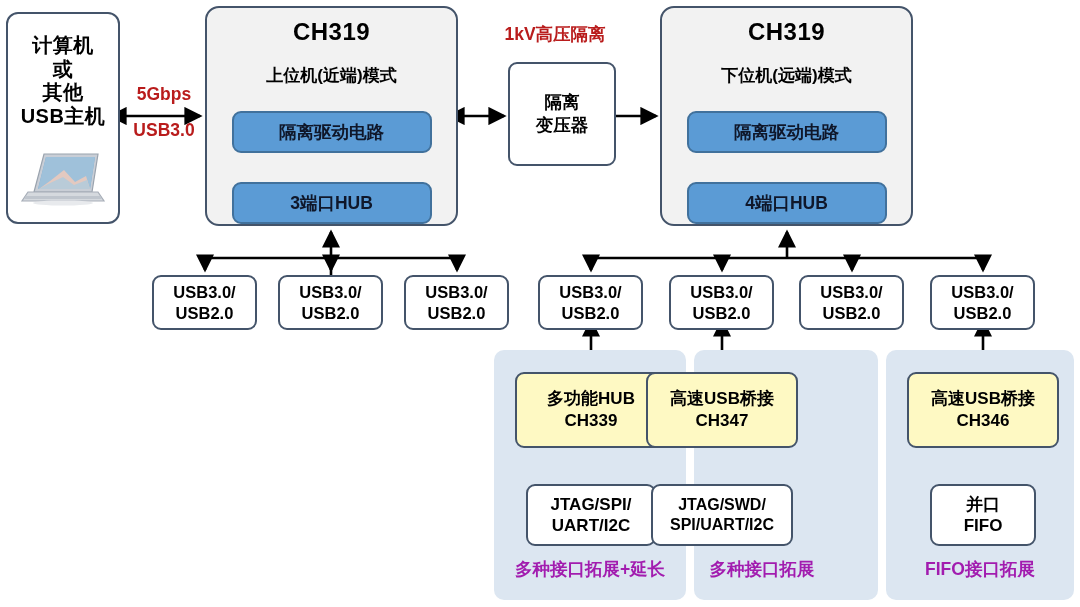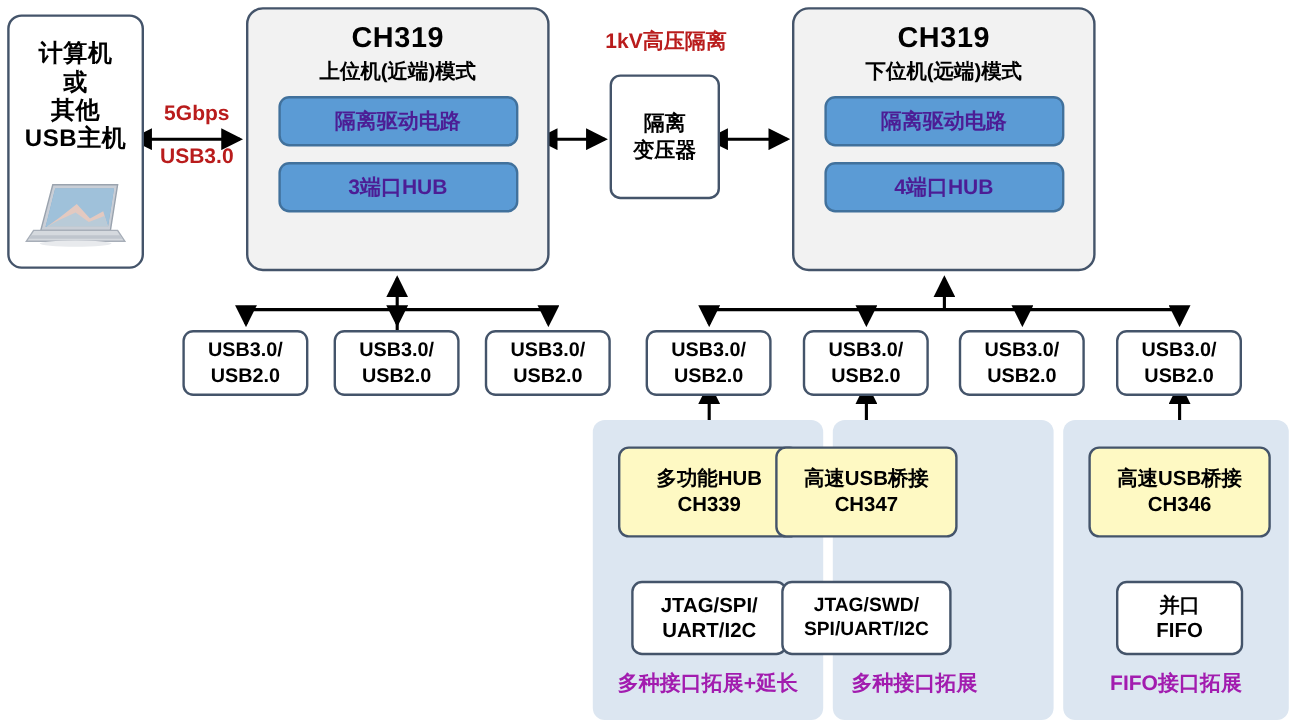--- a/index.html
+++ b/index.html
@@ -39,43 +39,43 @@
   .laptop-wrap {
     position: absolute; left: 50%; bottom: 14px;
     transform: translateX(-50%);
     width: 86px; height: 62px;
   }
 
   
   .ch319 {
     border-radius: 14px;
     background: #F2F2F2;
-    justify-content: flex-start;
+    justify-content: space-between;
     padding-top: 10px;
   }
   #ch319-near { left: 205px; top: 6px; width: 253px; height: 220px; }
   #ch319-far  { left: 660px; top: 6px; width: 253px; height: 220px; }
   .ch319 .title { font-size: 24px; font-weight: bold; letter-spacing: .5px; }
   .ch319 .subtitle { font-size: 17px; font-weight: bold; margin-top: 4px; }
   .bluebox {
     margin-top: 10px;
     width: 200px; height: 42px;
     background: #5B9BD5;
     border: 2px solid #41719C;
     border-radius: 9px;
-    color: #4c1d95;
+    color: #0f172a;
     font-size: 17.5px;
     font-weight: bold;
     display: flex; align-items: center; justify-content: center;
   }
   .bluebox.second { margin-top: 13px; }
 
   
   #transformer {
-    left: 508px; top: 62px; width: 92px; height: 104px;
+    left: 508px; top: 62px; width: 108px; height: 104px;
     border-radius: 9px;
     font-size: 17.5px;
   }
   #transformer .tline { line-height: 1.3; }
 
   
   .usbport {
     top: 275px; width: 105px; height: 55px;
     border-radius: 9px;
     font-size: 16.5px;

